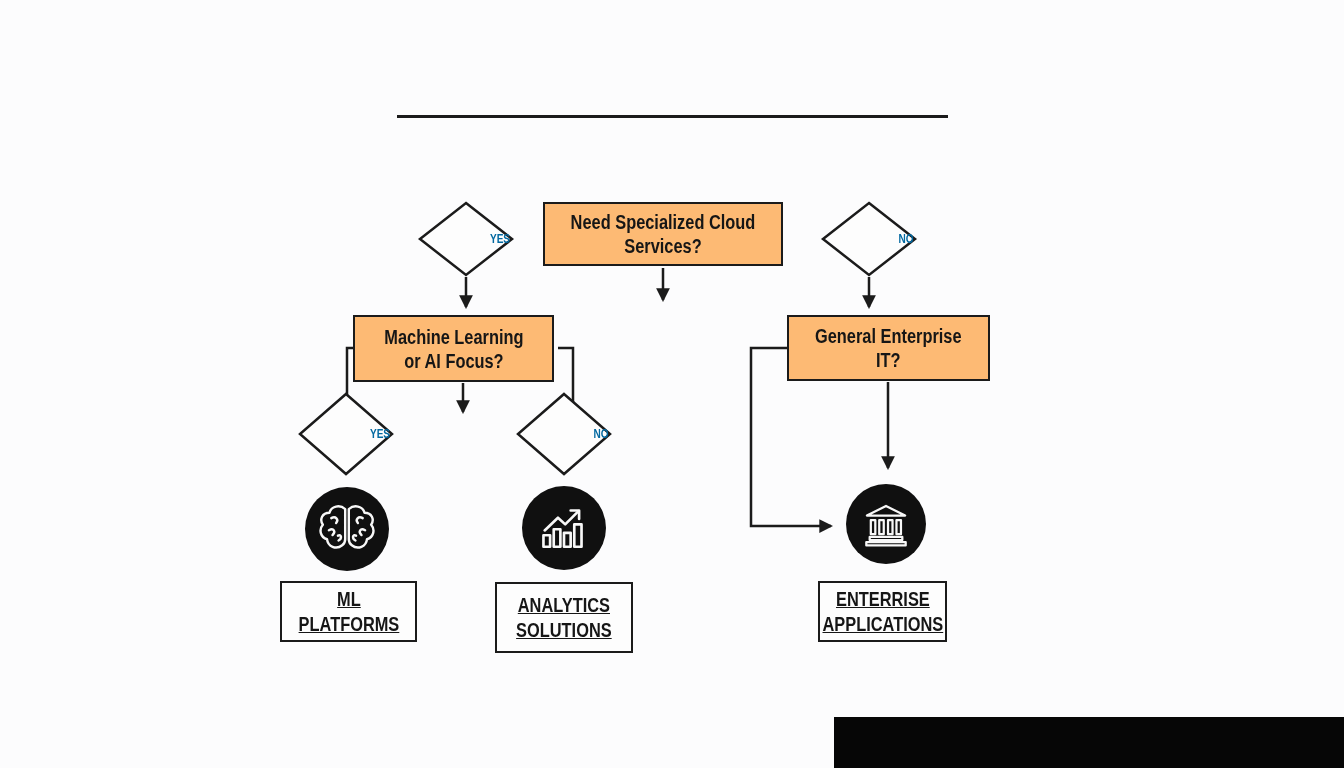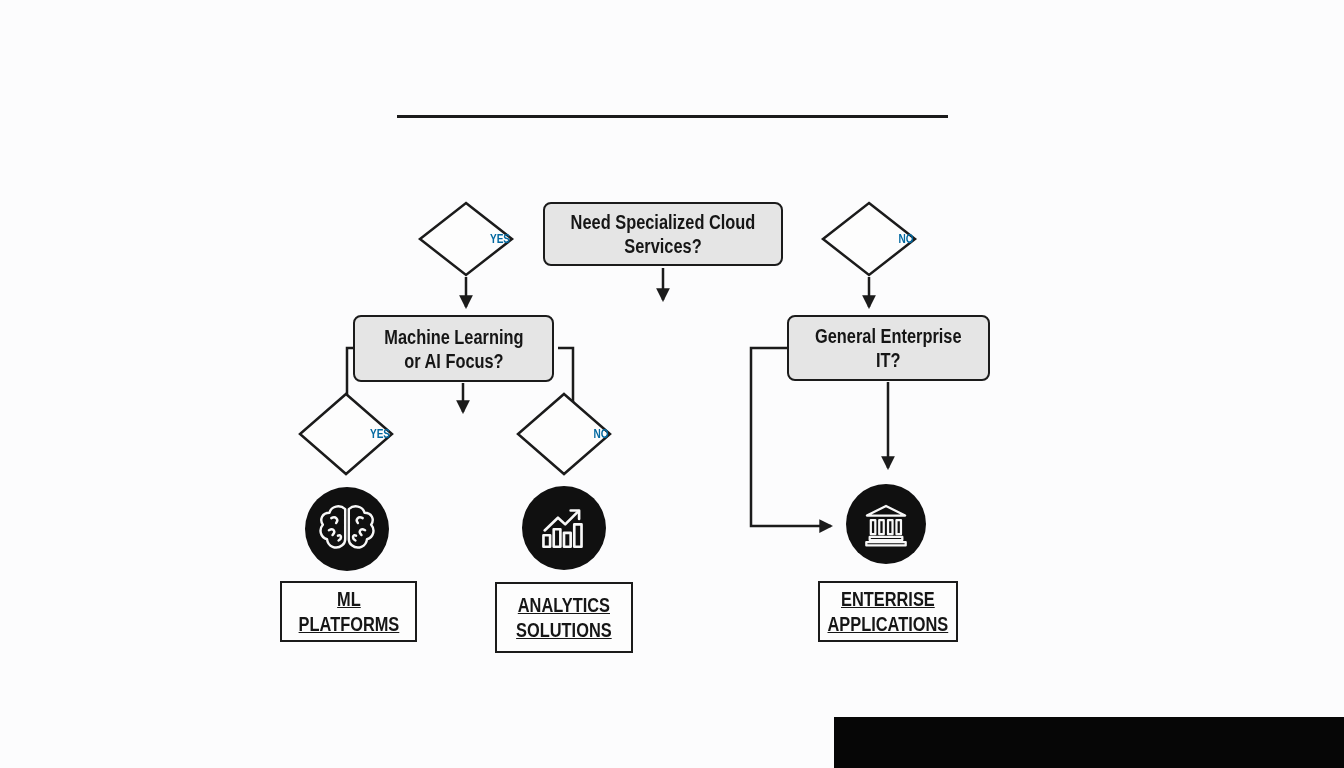--- a/index.html
+++ b/index.html
@@ -11,21 +11,21 @@
   .layer { position:absolute; inset:0; }
   .condensed { display:inline-block; transform:scaleX(0.84); transform-origin:50% 50%; white-space:pre-line; }
   .title {
     position:absolute; left:0; right:0; top:54px; text-align:center;
     font-weight:bold; font-size:37px; letter-spacing:0.5px; color:#161616;
   }
   .title .condensed { transform:scaleX(0.80); }
   .title-rule { position:absolute; left:397px; top:115px; width:551px; height:3px; background:#1b1b1b; }
   .qbox {
     position:absolute; box-sizing:border-box;
-    border:2.5px solid #1b1b1b; border-radius:8px; background:#e5e5e5;
+    border:2.5px solid #1b1b1b; border-radius:0; background:#fdba74;
     display:flex; align-items:center; justify-content:center; text-align:center;
     font-weight:bold; font-size:19.5px; line-height:24px; color:#161616;
   }
   .obox {
     position:absolute; box-sizing:border-box;
     border:2.2px solid #1b1b1b; border-radius:0; background:#fdfdfd;
     display:flex; align-items:center; justify-content:center; text-align:center;
     font-weight:bold; font-size:19.5px; line-height:25px; color:#161616;text-decoration:underline;
   }
   .dlabel {
@@ -140,20 +140,20 @@
   </div>
 
   <div class="obox" style="left:280px; top:581px; width:137px; height:61px;">
     <span class="condensed">ML
 PLATFORMS</span>
   </div>
   <div class="obox" style="left:495px; top:582px; width:138px; height:71px;align-items:center;">
     <span class="condensed">ANALYTICS
 SOLUTIONS</span>
   </div>
-  <div class="obox" style="left:818px; top:581px; width:140px; height:61px;text-align:center;">
+  <div class="obox" style="left:818px; top:581px; width:129px; height:61px;text-align:center;">
     <span class="condensed">ENTERRISE
 APPLICATIONS</span>
   </div>
 
   <div class="corner-block"></div>
 
 </div>
 
 </body></html>

